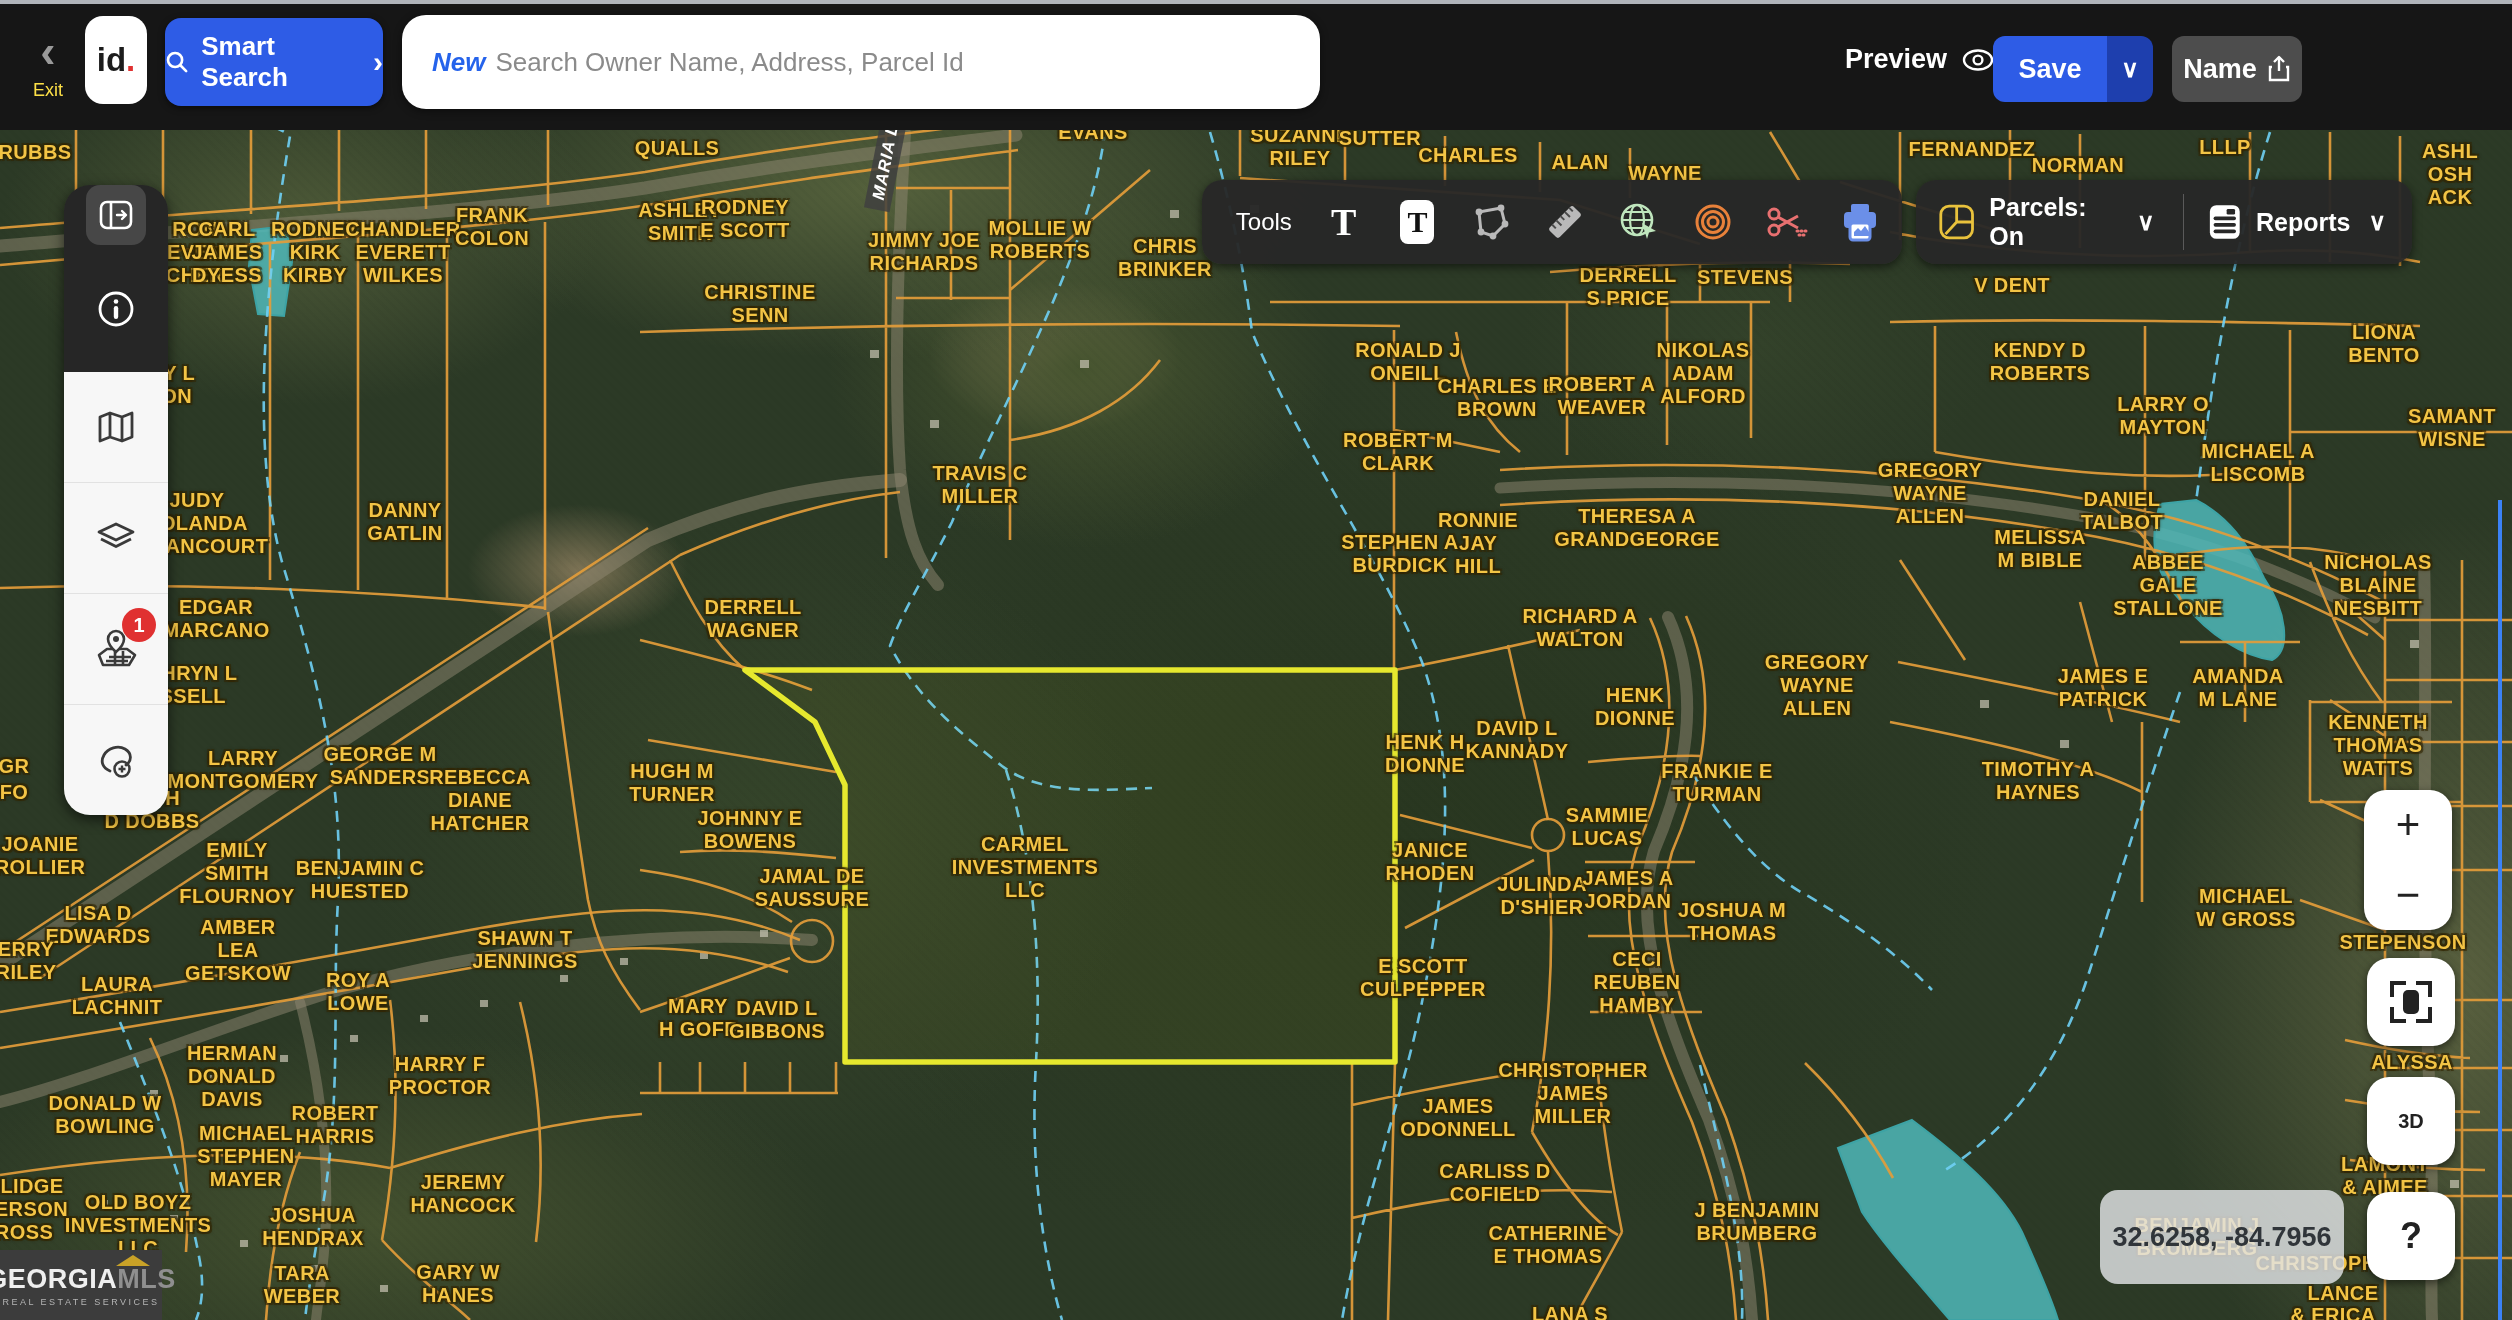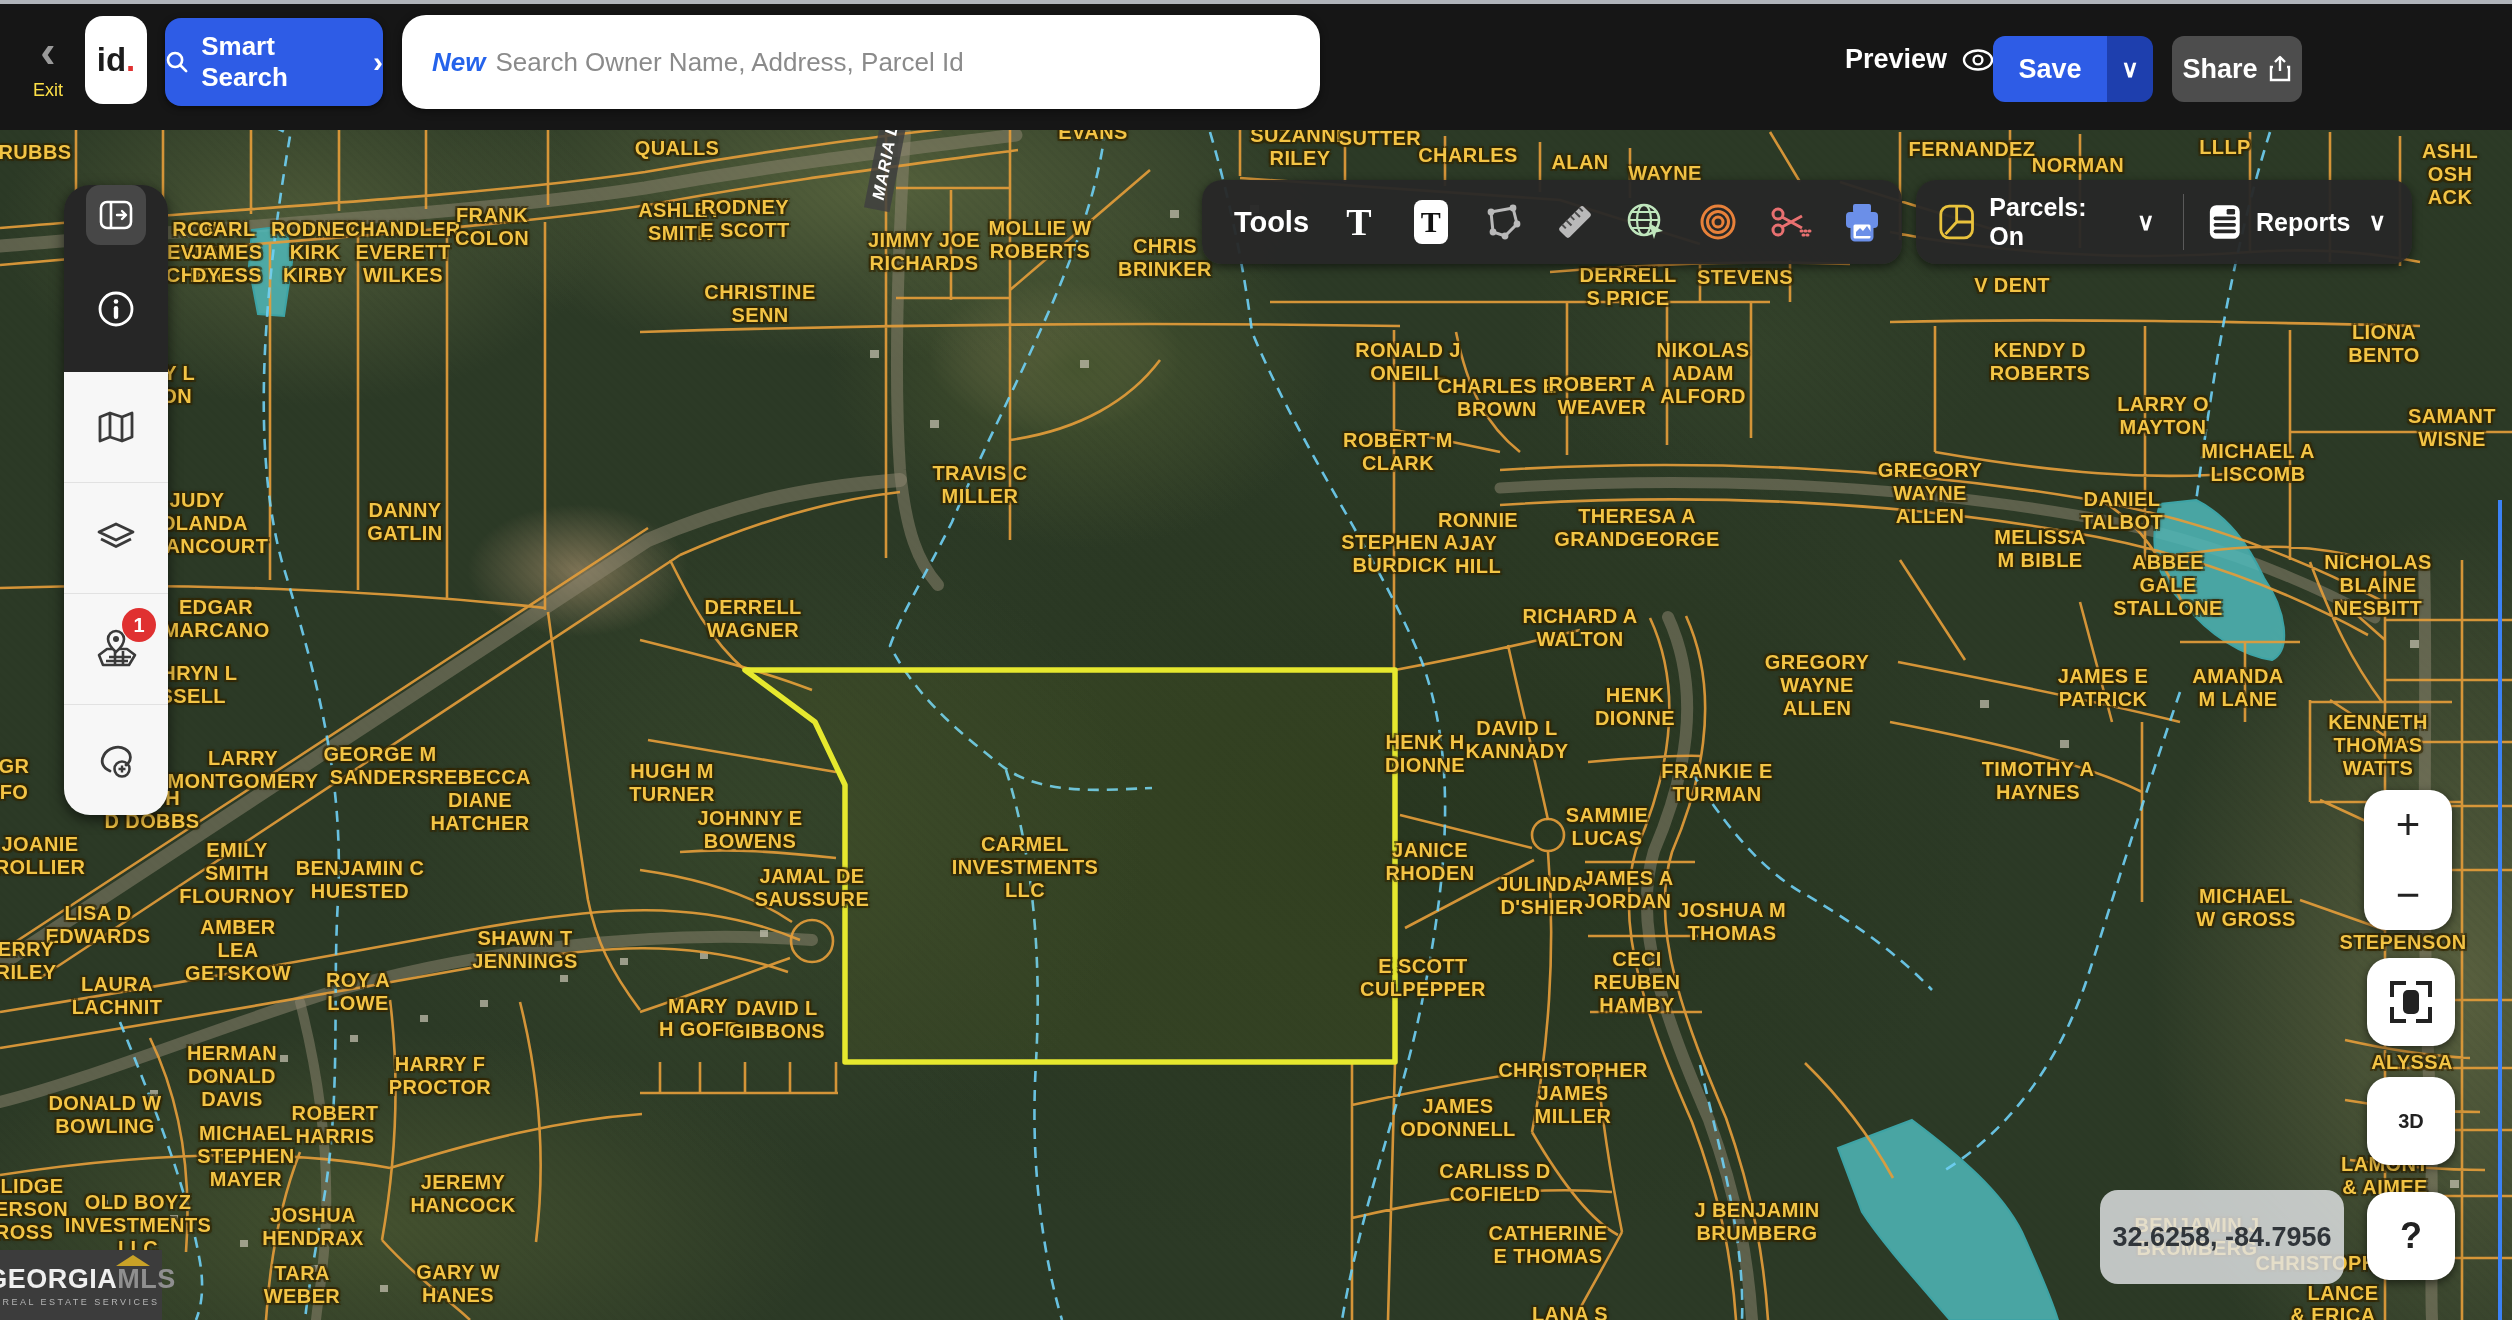--- a/index.html
+++ b/index.html
@@ -56,21 +56,21 @@
   #sb-light{background:#f7f7f7;height:443px;display:flex;flex-direction:column;}
   .sb-cell{flex:1;display:flex;align-items:center;justify-content:center;position:relative;cursor:pointer;}
   #sb-light .sb-cell + .sb-cell{border-top:1px solid #e2e2e2;}
   .active-ic{background:#474747;border-radius:14px;width:60px;height:60px;display:flex;align-items:center;justify-content:center;cursor:pointer;}
   .badge{position:absolute;top:14px;right:12px;background:#e03131;color:#fff;border-radius:50%;
         width:34px;height:34px;display:flex;align-items:center;justify-content:center;font-size:20px;font-weight:700;}
   
   .pill{position:absolute;top:180px;height:84px;background:rgba(40,40,40,.96);border-radius:20px;z-index:30;
         display:flex;align-items:center;color:#fff;box-shadow:0 3px 10px #0008;}
   #pill-tools{left:1202px;width:684px;padding:0 8px;gap:18px;justify-content:space-evenly;}
-  #pill-tools .t-label{font-weight:700;font-size:29px;margin-left:14px;}
+  #pill-tools .t-label{font-weight:400;font-size:24px;margin-left:14px;}
   .tool-btn{width:44px;height:52px;display:flex;align-items:center;justify-content:center;cursor:pointer;}
   #pill-right{left:1916px;width:452px;gap:14px;padding:0 22px;align-items:center;}
   #pill-right .plabel{font-weight:700;font-size:25px;}
   #pill-right .chev{font-size:24px;font-weight:700;margin:0 4px;}
   #pill-right .divider{width:2px;height:56px;background:#5a5a5a;margin:0 10px;}
   
   .ctl{position:absolute;background:#fff;border-radius:22px;z-index:30;box-shadow:0 3px 10px #0008;
        display:flex;align-items:center;justify-content:center;color:#222;cursor:pointer;}
   #zoomctl{left:2364px;top:790px;width:88px;height:140px;flex-direction:column;}
   #zoomctl div{flex:1;display:flex;align-items:center;justify-content:center;font-size:42px;font-weight:400;width:100%;}
@@ -463,21 +463,21 @@
         <circle cx="17" cy="12" r="4.4" fill="none" stroke="#fff" stroke-width="2.4"></circle>
       </svg>
   </div>
   <div id="savewrap">
     <div id="save-main">Save</div>
     <div id="save-drop">
         <span>∨</span>
       </div>
   </div>
   <div id="share">
-    <span>Share</span>
+    <span>Name</span>
     <svg width="24" height="28" viewBox="0 0 24 28">
         <path d="M5,12 H3 V25 H21 V12 H19" fill="none" stroke="#fff" stroke-width="2.4"></path>
         <line x1="12" y1="2" x2="12" y2="16" stroke="#fff" stroke-width="2.4"></line>
         <path d="M7,7 L12,2 L17,7" fill="none" stroke="#fff" stroke-width="2.4" stroke-linejoin="round"></path>
       </svg>
   </div>
 </div>
 
 <div id="sidebar">
   <div id="sb-dark">

